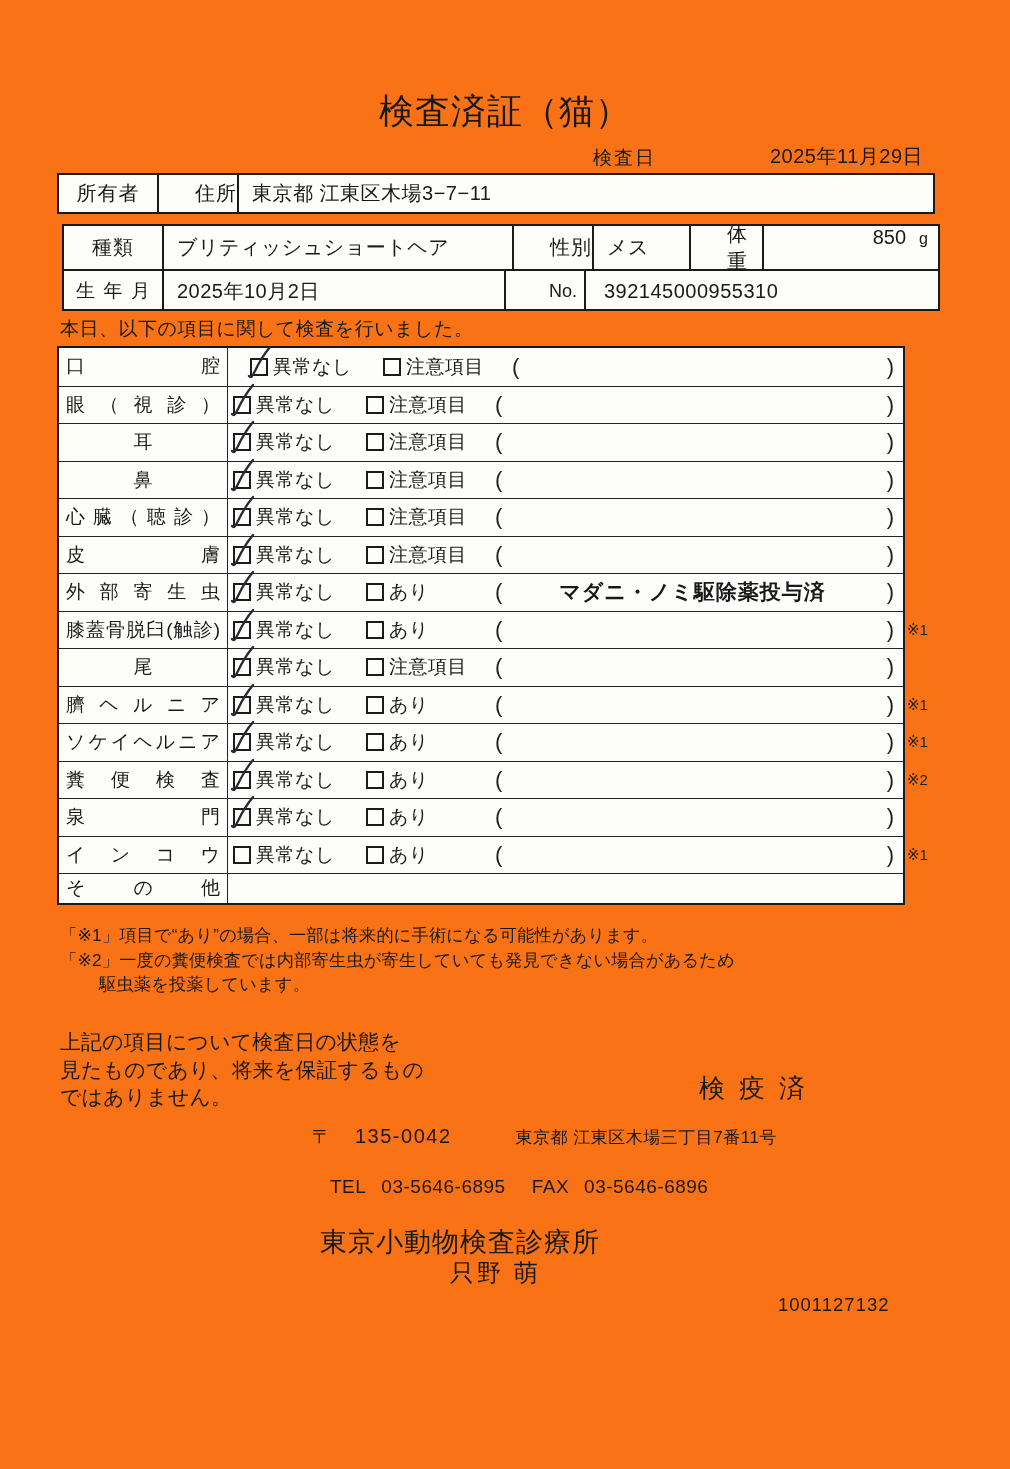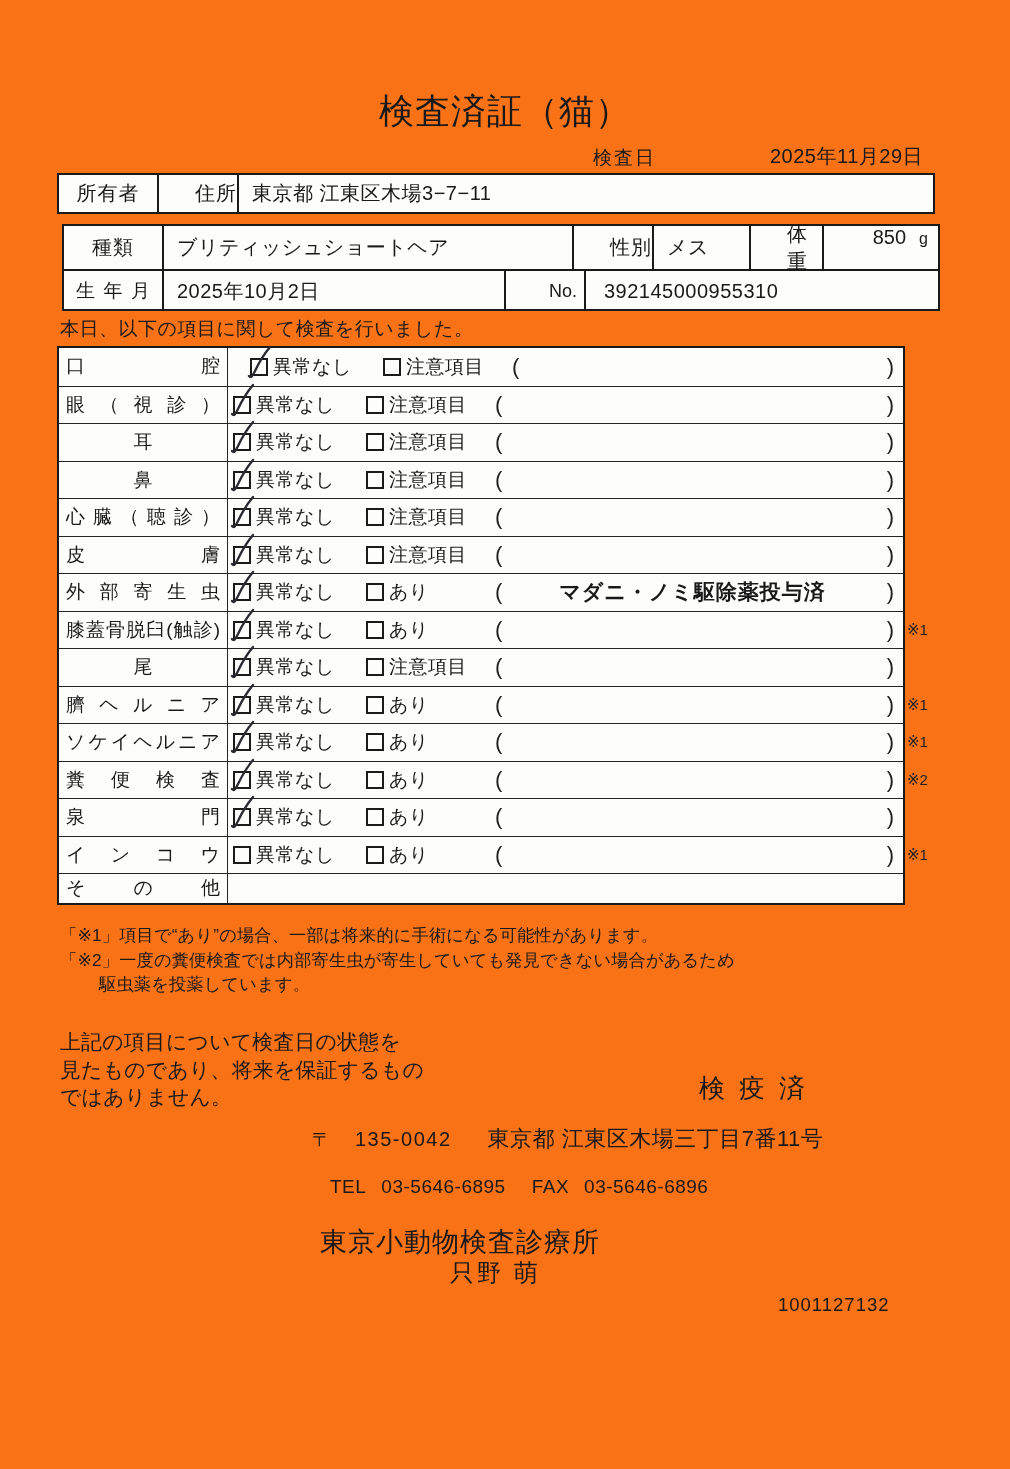--- a/index.html
+++ b/index.html
@@ -55,21 +55,21 @@
   .fn1{left:60px;top:923px;}
   .fn2{left:60px;top:948px;}
   .fn3{left:99px;top:972px;}
 
   .statement{left:60px;top:1028px;font-size:20.8px;line-height:27.6px;letter-spacing:.3px;}
   .stamp{left:699px;top:1071px;font-size:26px;letter-spacing:14px;white-space:nowrap;}
 
   .postal{left:312px;top:1124px;display:flex;align-items:baseline;font-size:20px;}
   .postal .mark{font-size:19px;}
   .postal .code{margin-left:24px;letter-spacing:1.5px;}
-  .postal .addr{margin-left:36px;font-size:22px;letter-spacing:.5px;}
+  .postal .addr{margin-left:64px;font-size:17px;letter-spacing:.5px;}
 
   .telrow{left:330px;top:1176px;display:flex;align-items:baseline;font-size:19px;letter-spacing:.5px;}
   .telrow .sep{width:15px;}
   .telrow .gap{width:26px;}
 
   .clinic{left:320px;top:1224px;font-size:27px;letter-spacing:1px;}
   .examiner{left:450px;top:1257px;font-size:24px;letter-spacing:3px;text-align:center;}
   .docnum{left:778px;top:1294px;font-size:18.5px;letter-spacing:1px;}
 </style>
 </head>
@@ -86,21 +86,21 @@
     <div class="trow">
       <div class="cell lab" style="width:98px">所有者</div>
       <div class="cell lab bl" style="width:80px">住所</div>
       <div class="cell val bl" style="flex:1">東京都 江東区木場3−7−11</div>
     </div>
   </div>
 
   <div class="abs tbl t2">
     <div class="trow" style="height:43px">
       <div class="cell lab" style="width:98px">種類</div>
-      <div class="cell val bl" style="width:410px">ブリティッシュショートヘア</div>
+      <div class="cell val bl" style="width:350px">ブリティッシュショートヘア</div>
       <div class="cell lab bl" style="width:80px">性別</div>
       <div class="cell val bl" style="width:97px">メス</div>
       <div class="cell lab bl" style="width:73px">体重</div>
       <div class="cell num bl" style="flex:1">
         <span>850</span>
         <span class="unit">g</span>
       </div>
     </div>
     <div class="trow" style="height:42px">
       <div class="cell fill bt" style="width:98px;line-height:40px;font-size:19px">生年月日</div>

